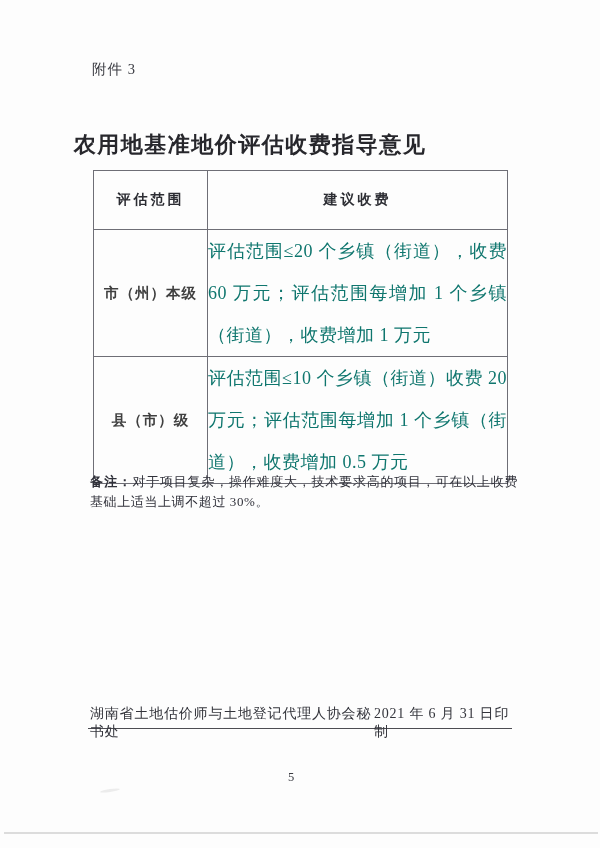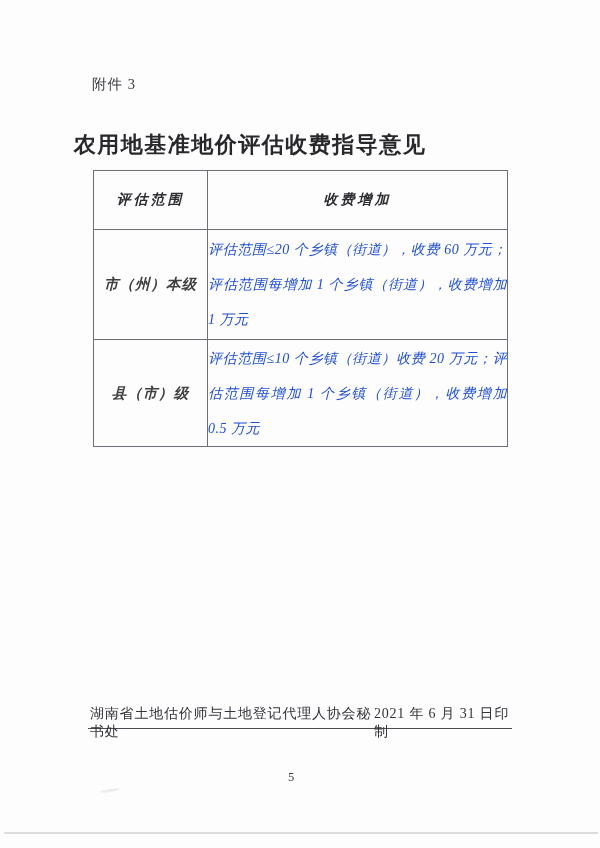--- a/index.html
+++ b/index.html
@@ -5,35 +5,34 @@
   html,body{margin:0;padding:0;background:#ffffff;}
   .page{
     position:relative;
     width:600px;height:848px;
     background:#fdfdfd;
     overflow:hidden;
     font-family:"Liberation Serif","DejaVu Serif",serif;
     color:#2f3036;
   }
   .attachment{
-    position:absolute;left:92px;top:75px;
+    position:absolute;left:92px;top:60px;
     font-size:14.5px;letter-spacing:1px;color:#3a3b42;
   }
   .doc-title{
     position:absolute;left:0;top:115px;width:500px;
     text-align:center;
     font-size:22px;font-weight:bold;letter-spacing:1.5px;
     color:#27272c;
   }
   .fee-table{
     position:absolute;left:93px;top:170px;
     border-collapse:collapse;
     table-layout:fixed;
     width:414px;
-    font-style:italic;
   }
   .fee-table td,.fee-table th{
     border:1px solid #6e6e76;
     padding:0;
     background:transparent;
   }
   .col-scope{width:114px;}
   .col-fee{width:300px;}
   .fee-table thead th{
     height:58px;
@@ -44,26 +43,26 @@
   }
   .scope-cell{
     text-align:center;vertical-align:middle;
     font-size:14.5px;font-weight:bold;
     letter-spacing:1px;color:#404040;
   }
   .row-1{height:110px;}
   .row-2{height:107px;}
   .fee-cell{
     vertical-align:middle;
-    font-size:14px;line-height:35px;
+    font-size:18px;line-height:42px;
     letter-spacing:0.5px;
     padding:4px 10px 4px 11px;
     text-align:justify;
     text-justify:inter-ideograph;
-    color:#1d4ed8;
+    color:#0f766e;
   }
   .note{
     position:absolute;left:90px;top:459px;width:428px;
     font-size:13px;line-height:20px;
     letter-spacing:0.6px;
     text-align:justify;
     color:#30313a;
   }
   .note .note-label{font-weight:bold;letter-spacing:1px;}
   .footer-rule{
@@ -99,35 +98,36 @@
   <h1 class="doc-title">农用地基准地价评估收费指导意见</h1>
 
   <table class="fee-table">
     <colgroup>
       <col class="col-scope">
       <col class="col-fee">
     </colgroup>
     <thead>
       <tr>
         <th>评估范围</th>
-        <th>收费增加</th>
+        <th>建议收费</th>
       </tr>
     </thead>
     <tbody>
       <tr class="row-1">
         <td class="scope-cell">市（州）本级</td>
         <td class="fee-cell">评估范围≤20 个乡镇（街道），收费 60 万元；评估范围每增加 1 个乡镇（街道），收费增加 1 万元</td>
       </tr>
       <tr class="row-2">
         <td class="scope-cell">县（市）级</td>
         <td class="fee-cell">评估范围≤10 个乡镇（街道）收费 20 万元；评估范围每增加 1 个乡镇（街道），收费增加 0.5 万元</td>
       </tr>
     </tbody>
   </table>
 
+  <p class="note"><span class="note-label">备注：</span><span>对于项目复杂，操作难度大，技术要求高的项目，可在以上收费基础上适当上调不超过 30%。</span></p>
 
   <div class="footer-rule"></div>
 
   <div class="footer-line">
     <span>湖南省土地估价师与土地登记代理人协会秘书处</span>
     <span>2021 年 6 月 31 日印制</span>
   </div>
 
   <div class="page-number">5</div>
 

